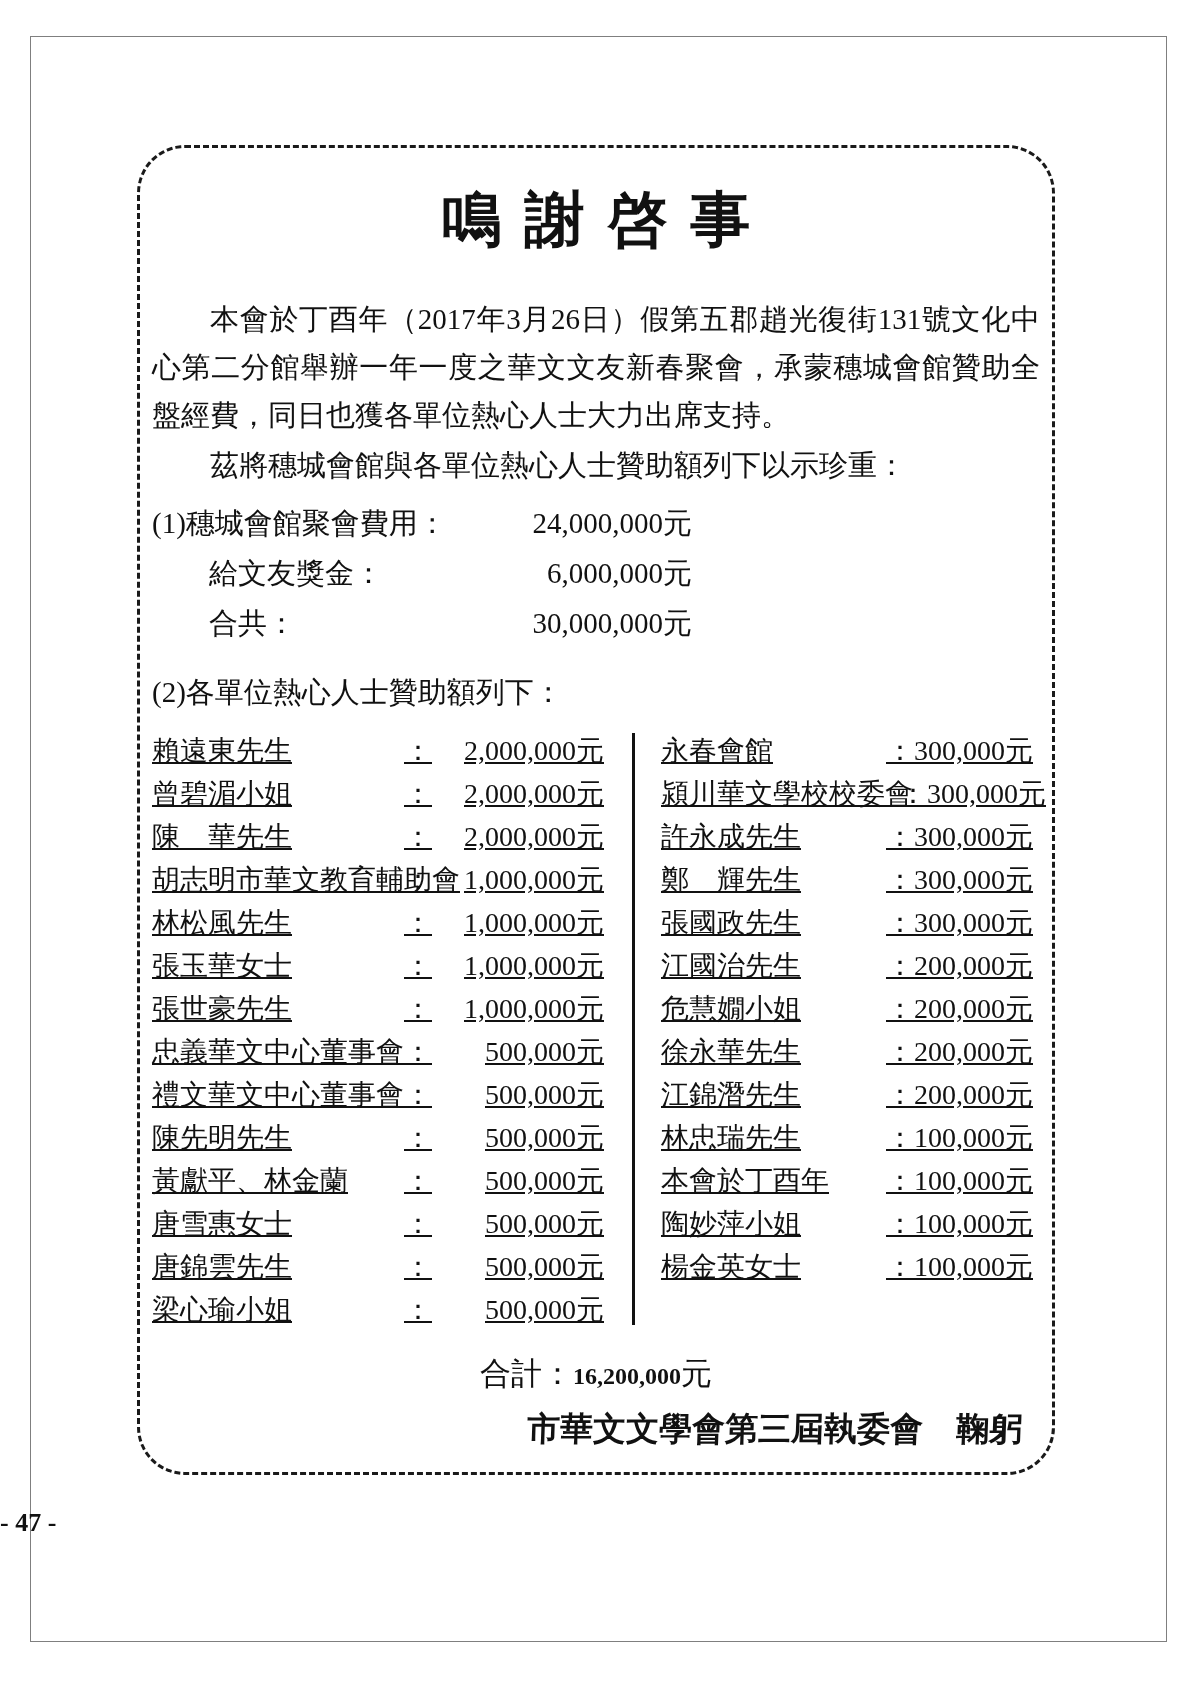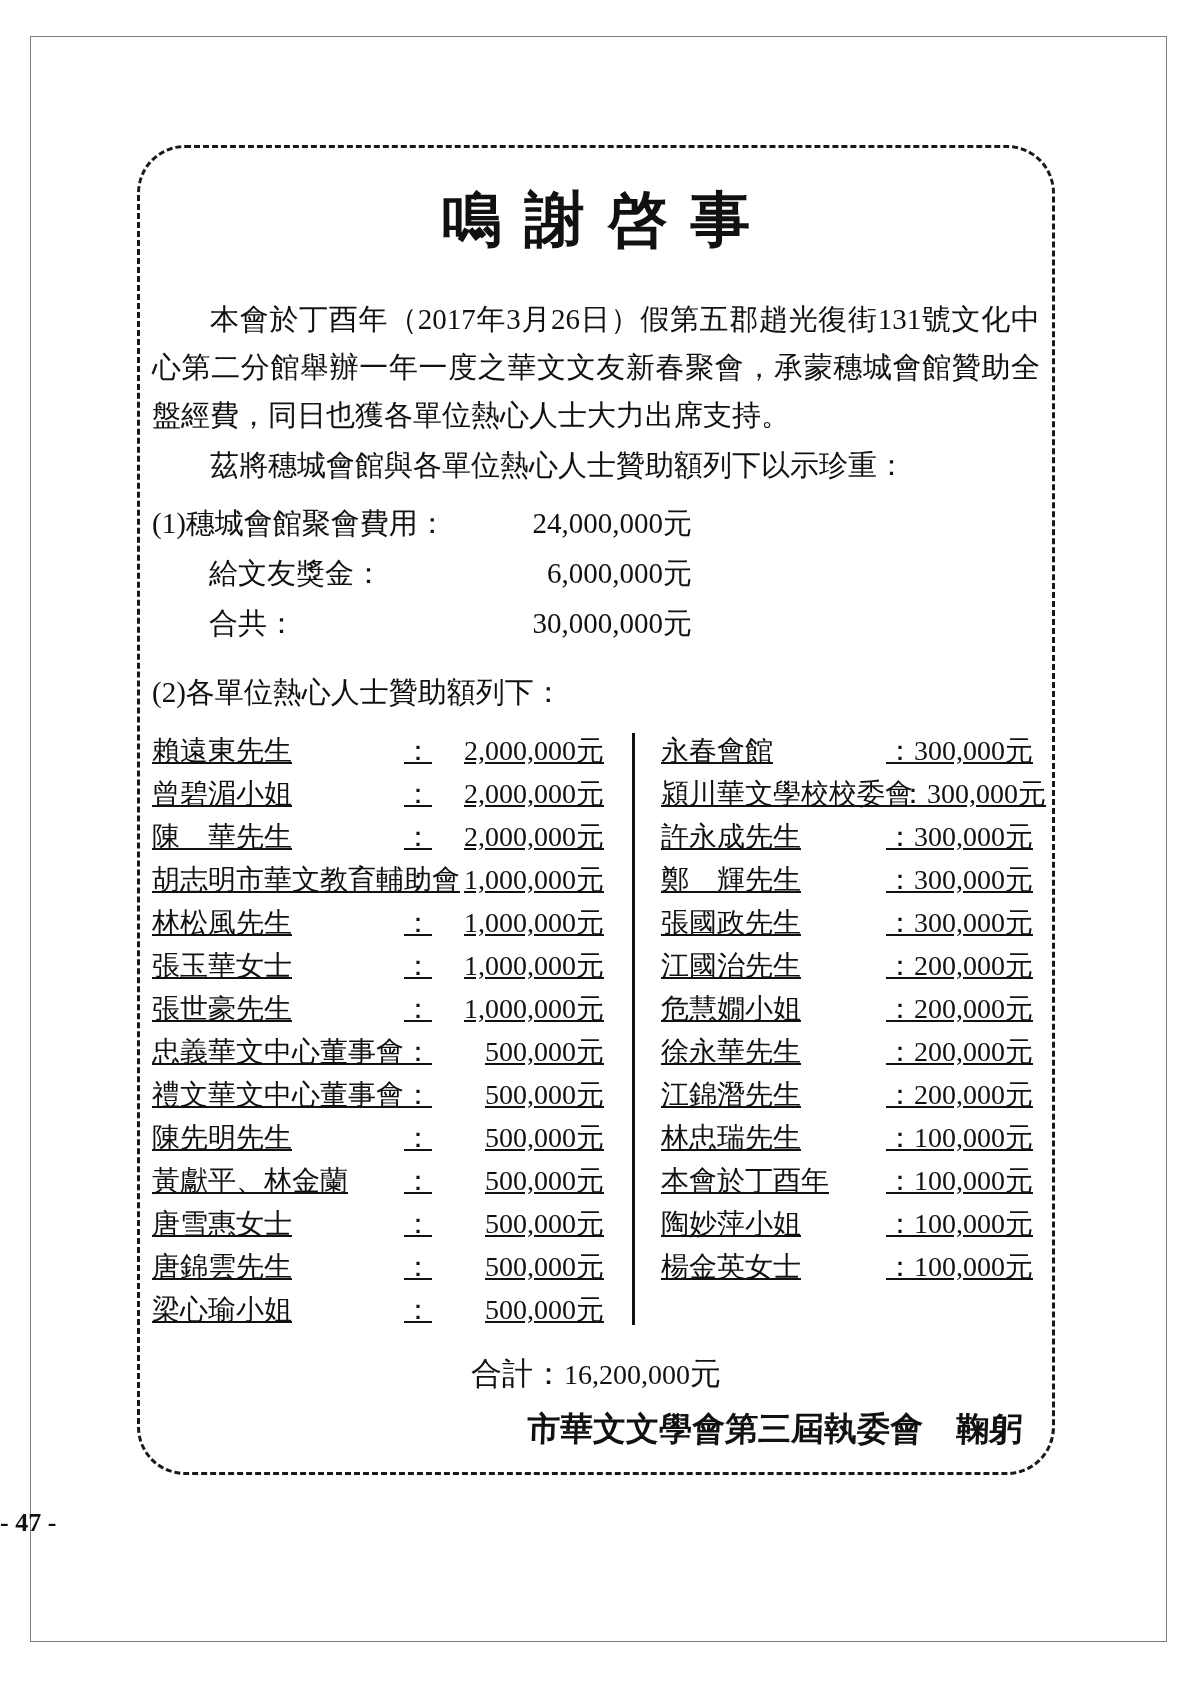--- a/index.html
+++ b/index.html
@@ -84,21 +84,21 @@
     white-space: nowrap;
   }
   .donor-col.left  .donor-name { width: 252px; }
   .donor-col.right .donor-name { width: 238px; }
   .donor-amount { flex: 1; text-align: right; }
   .total-line {
     margin-top: 22px;
     text-align: center;
     font-size: 31px;
   }
-  .total-amount { font-weight: normal; font-size: 28px; }
+  .total-amount { font-weight: bold; font-size: 24px; }
   .signature-line {
     margin-top: 12px;
     text-align: right;
     padding-right: 18px;
     font-size: 33px;
     font-weight: bold;
     transform: skewX(-2deg);
   }
   .page-number {
     position: absolute;

